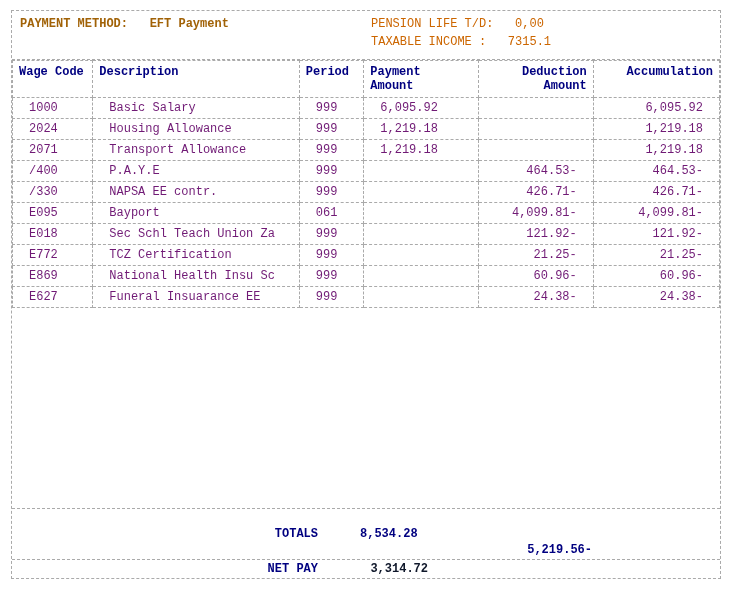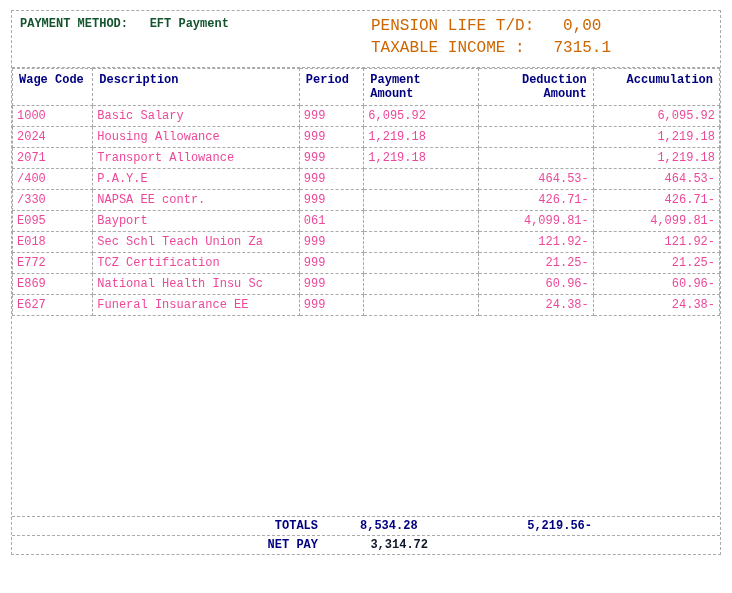--- a/index.html
+++ b/index.html
@@ -19,26 +19,26 @@
       padding: 0;
     }
     .header-section {
       display: flex;
       border-bottom: 1px dashed #aaa;
       padding: 6px 8px;
     }
     .header-left {
       flex: 1;
       font-size: 12px;
-      color: #14532d;
+      color: #a16207;
       font-weight: bold;
     }
     .header-right {
       flex: 1;
-      font-size: 16px;
+      font-size: 12px;
       color: #cc6600;
       padding-left: 10px;
     }
     .header-right div {
       margin-bottom: 4px;
     }
     table {
       width: 100%;
       border-collapse: collapse;
       font-size: 12px;
@@ -47,22 +47,22 @@
       border: 1px dashed #aaa;
       padding: 4px 6px;
       text-align: left;
       color: #000080;
       font-weight: bold;
       background: #fff;
       vertical-align: top;
     }
     tbody tr td {
       border: 1px dashed #aaa;
-      padding: 3px 4px;
-      color: #ec4899;
+      padding: 3px 16px;
+      color: #701a75;
       vertical-align: top;
     }
     .col-wage { width: 70px; margin-left: 29px; }
     .col-desc { width: 180px; }
     .col-period { width: 50px; }
     .col-payment { width: 100px; text-align: left; }
     .col-deduction { width: 100px; text-align: right; }
     .col-accum { width: 110px; text-align: right; }
     .totals-row {
       display: flex;
@@ -82,20 +82,21 @@
       width: 100px;
       text-align: left;
       color: #000080;
       font-weight: bold;
     }
     .totals-deduction {
       width: 100px;
       text-align: right;
       color: #000080;
       font-weight: bold;
+      margin-top: 32px;
     }
     .spacer { flex: 1; }
     .netpay-row {
       display: flex;
       align-items: center;
       padding: 2px 6px;
       border-top: 1px dashed #aaa;
     }
     .netpay-label {
       width: 310px;

